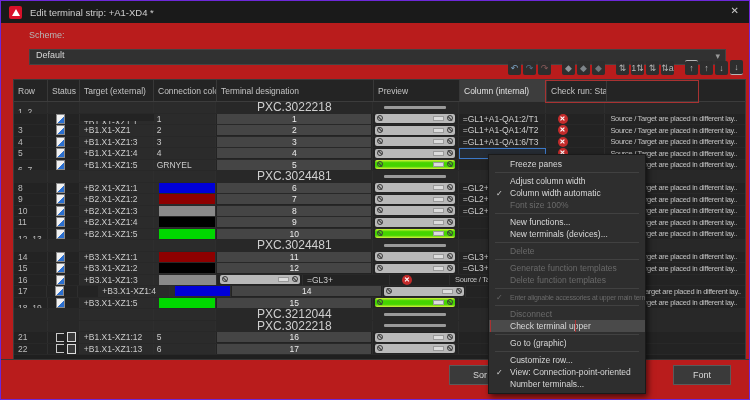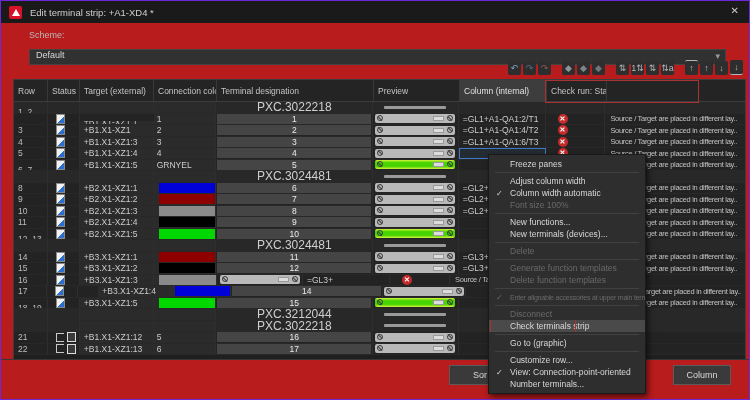--- a/index.html
+++ b/index.html
@@ -703,21 +703,21 @@
           <div class="td c-int" style="width: 87px;"></div>
           <div class="td c-check" style="width: 60px;"></div>
           <div class="td c-msg" style="width: 140px;"></div>
         </div>
       </div>
   </div>
 
   <div class="hl-header"></div>
   <div class="footer-line"></div>
   <button class="btn btn-sort">Sor</button>
-  <button class="btn btn-apply">Column</button>
+  <button class="btn btn-apply">Font</button>
 
   <div class="menu" id="menu">
       <div class="mi">
         <span>Freeze panes</span>
       </div>
       <div class="msep"></div>
       <div class="mi">
         <span>Adjust column width</span>
       </div>
       <div class="mi">
@@ -748,21 +748,21 @@
       <div class="msep"></div>
       <div class="mi disabled long">
         <span class="chk">✓</span>
         <span>Enter alignable accessories at upper main terminal</span>
       </div>
       <div class="msep"></div>
       <div class="mi disabled">
         <span>Disconnect</span>
       </div>
       <div class="mi hover">
-        <span>Check terminals strip</span>
+        <span>Check terminal upper</span>
         <span class="redbox"></span>
       </div>
       <div class="msep"></div>
       <div class="mi">
         <span>Go to (graphic)</span>
       </div>
       <div class="msep"></div>
       <div class="mi">
         <span>Customize row...</span>
       </div>

